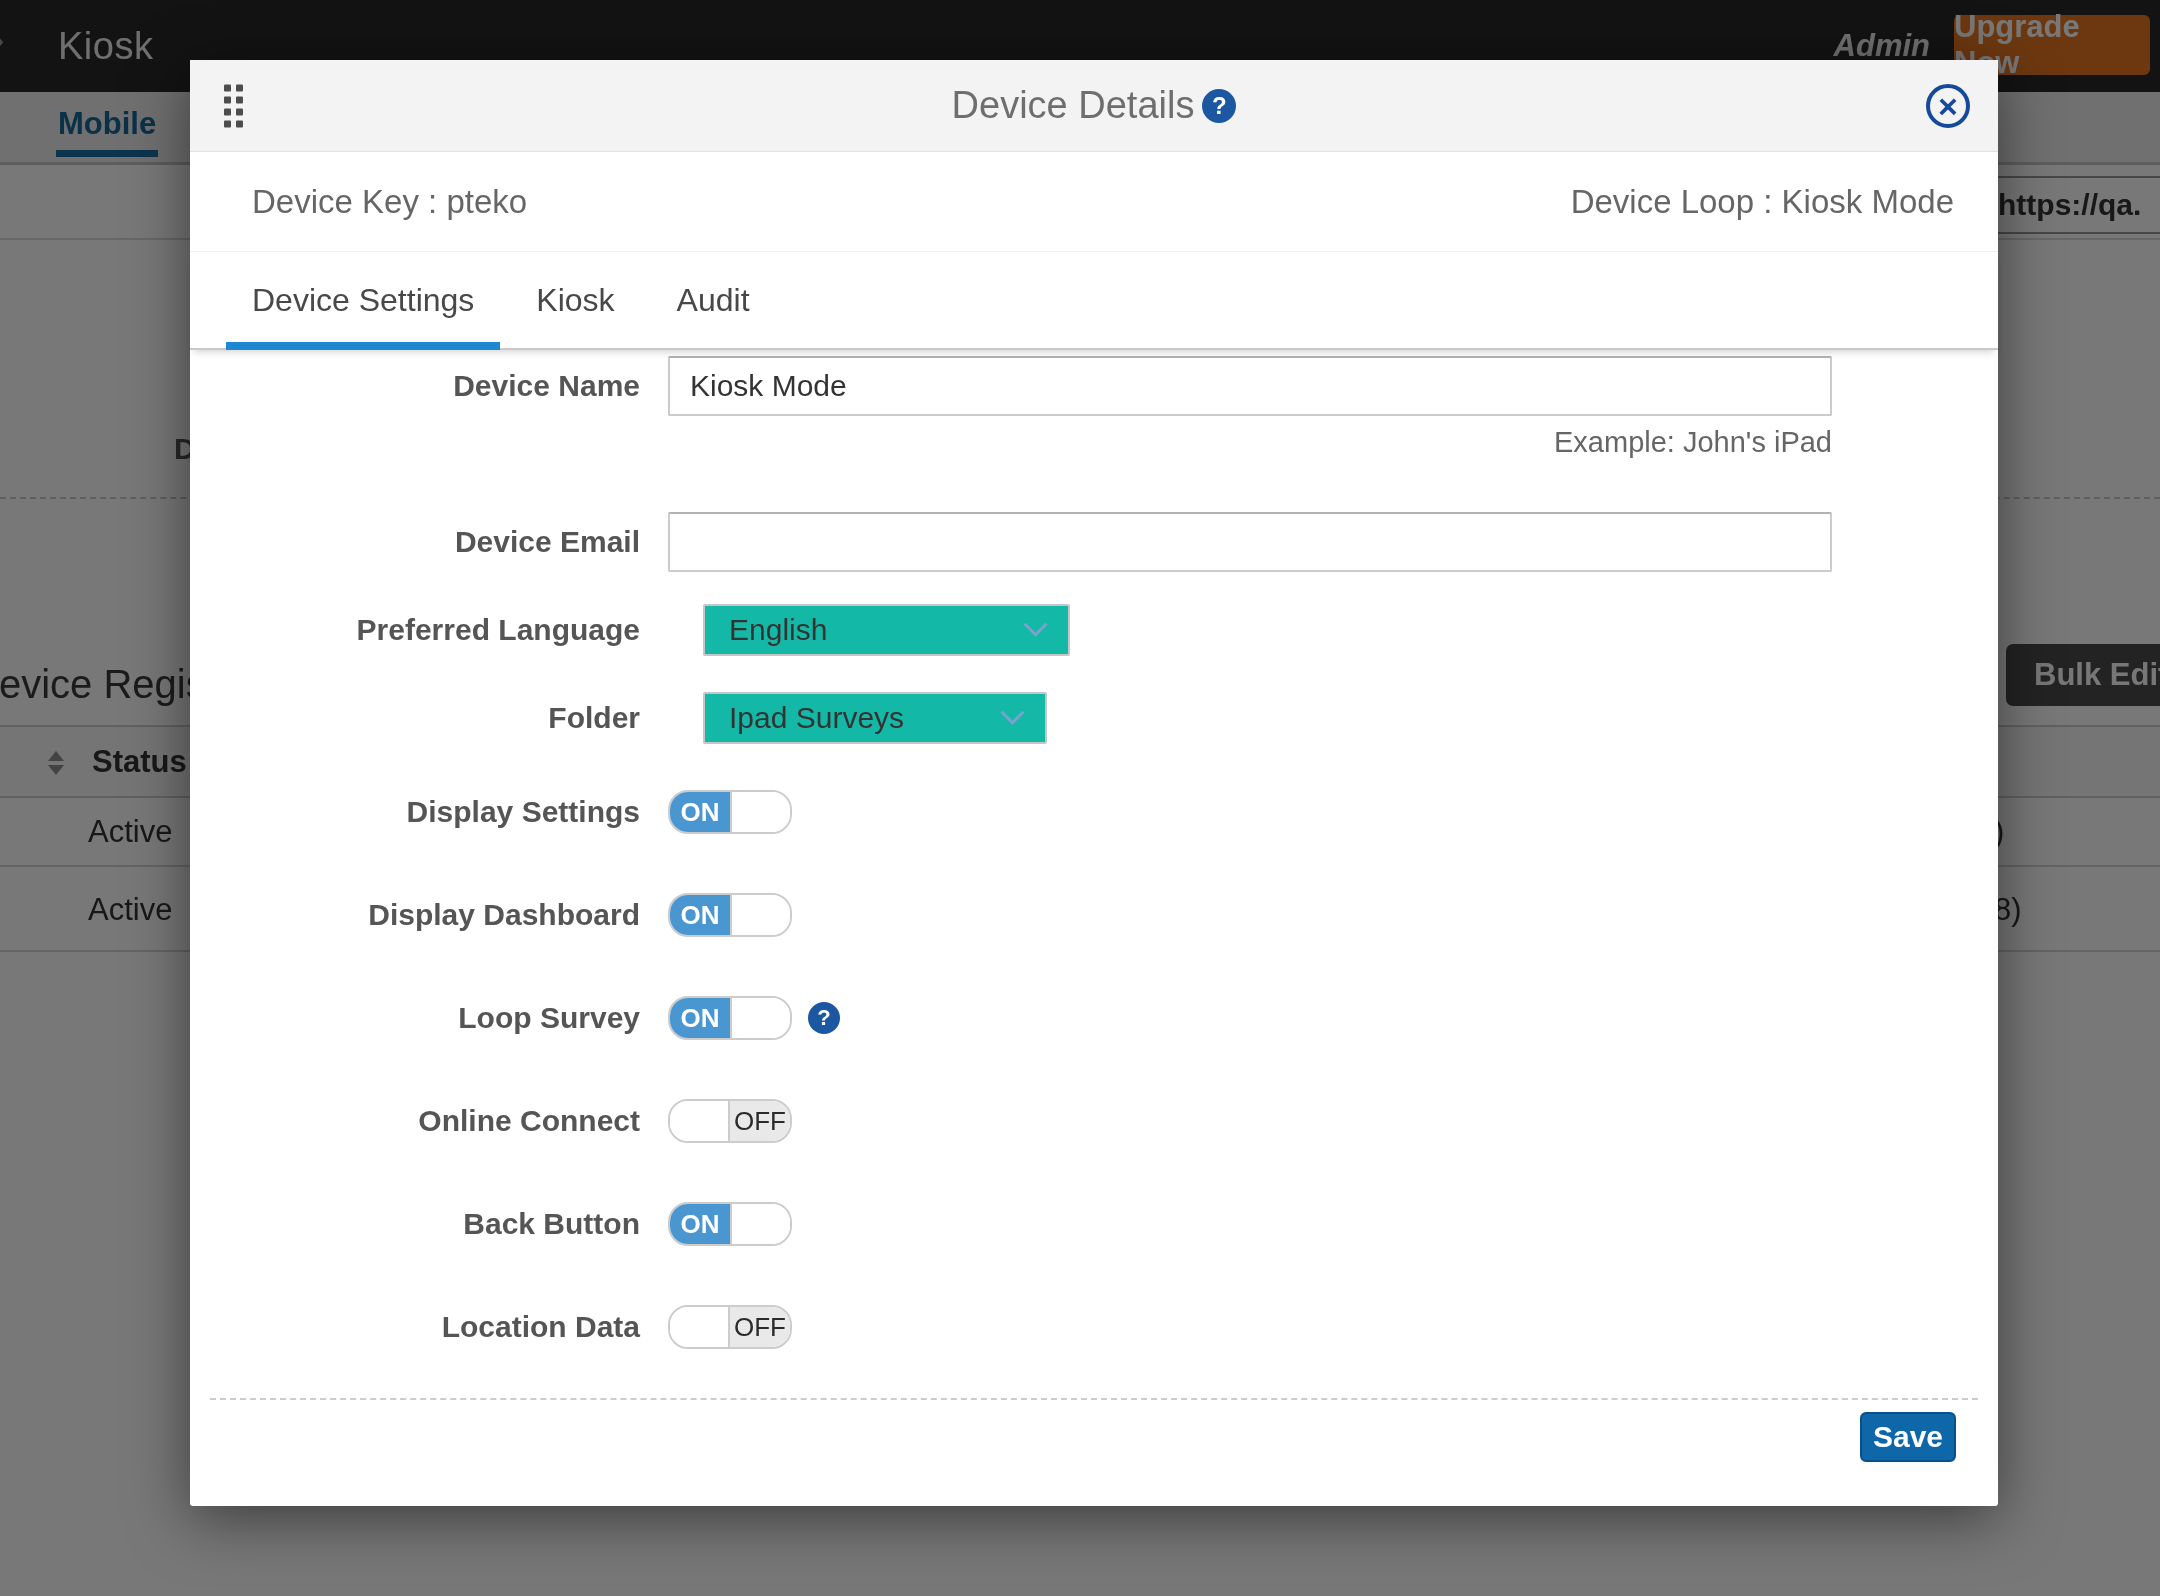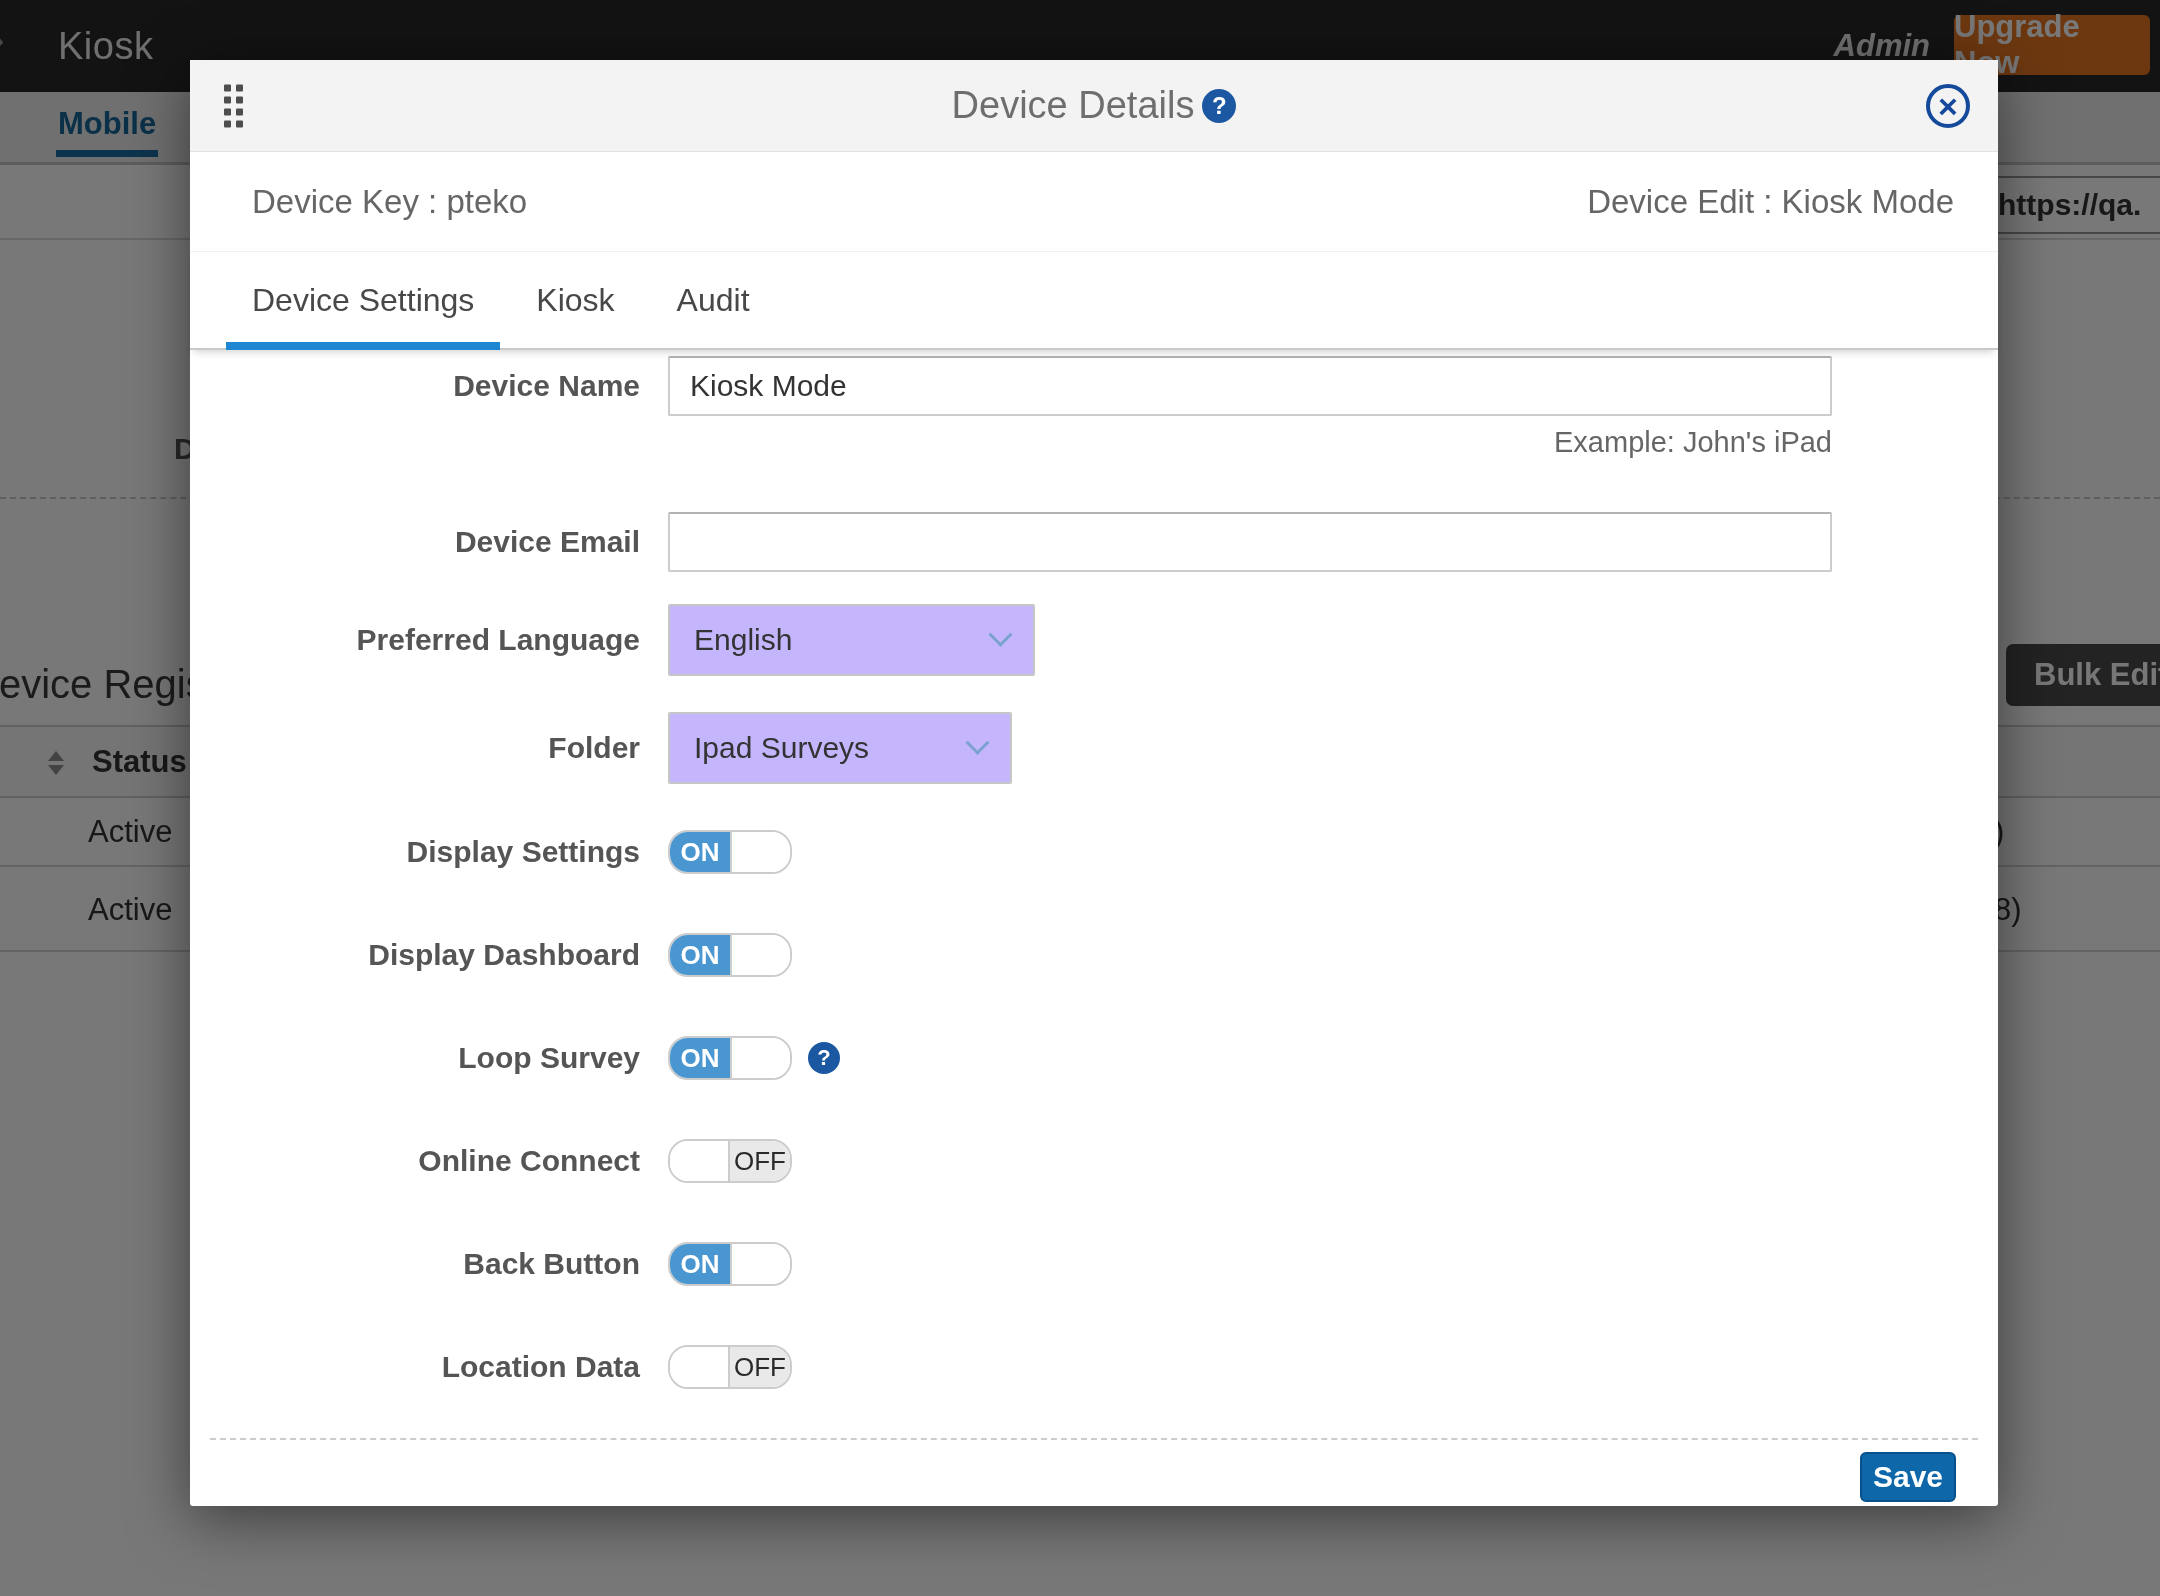--- a/index.html
+++ b/index.html
@@ -47,21 +47,21 @@
   .key-row { height:100px; display:flex; align-items:center; justify-content:space-between; padding:0 44px 0 62px; border-bottom:1px solid #f0f0f0; }
   .key-text, .name-text { font-size:33px; color:#666; }
   .m-tabbar { position:relative; height:98px; display:flex; align-items:center; padding-left:36px; border-bottom:2px solid #c9c9c9; box-shadow:0 6px 8px -4px rgba(0,0,0,0.18); }
   .m-tab { position:relative; height:100%; display:flex; align-items:center; padding:0 26px; font-size:32px; color:#484848; margin-right:10px; cursor:pointer; }
   .m-tab.active::after { content:""; position:absolute; left:0; right:0; bottom:-2px; height:8px; background:#1e87d2; }
   .m-form { padding-top:6px; }
   .frow { display:flex; align-items:center; }
   .flabel { flex:0 0 478px; padding-right:28px; text-align:right; font-size:30px; font-weight:700; color:#555; }
   .txt-input { width:1164px; height:60px; border:2px solid #ccc; border-top-color:#b2b2b2; border-radius:2px; font-family:"Liberation Sans",sans-serif; font-size:30px; color:#333; padding:0 20px; outline:none; background:#fff; }
   .helper-row { width:1642px; text-align:right; font-size:29px; color:#666; padding-top:10px; height:52px; }
-  .select-box { height:72px; border:2px solid #c6c6c6; border-radius:2px; background:#c4b5fd; display:flex; align-items:center; justify-content:space-between; padding:0 24px; font-size:30px; color:#333; cursor:pointer; }
+  .select-box { height:52px; border:2px solid #c6c6c6; border-radius:2px; background:#14b8a6; display:flex; align-items:center; justify-content:space-between; padding:0 24px; font-size:30px; color:#333; cursor:pointer;margin-left:35px; }
   .sel-lang { width:367px; }
   .sel-folder { width:344px; }
   .chev-down { width:17px; height:17px; border-right:3px solid #7ba2cf; border-bottom:3px solid #7ba2cf; transform:rotate(45deg) translate(-4px,-4px); }
   .switch { width:124px; height:44px; border:2px solid #ccc; border-radius:20px; background:#fff; display:flex; overflow:hidden; cursor:pointer; }
   .switch .seg { width:50%; display:flex; align-items:center; justify-content:center; font-size:26px; }
   .switch.on .seg-on { background:#4a96d0; color:#fff; font-weight:700; }
   .switch.on .seg-knob { background:#fff; border-left:2px solid #ccc; }
   .switch.off .seg-knob { background:#fff; border-right:2px solid #ccc; }
   .switch.off .seg-off { background:#e9e9e9; color:#2b2b2b; font-weight:500; }
   .gap59 { margin-top:59px; } .gap46 { margin-top:46px; } .gap44 { margin-top:44px; }
@@ -128,21 +128,21 @@
           <i></i>
           <i></i>
         </span>
       <span class="m-title">Device Details</span>
       <span class="help-badge">?</span>
       <button class="close-btn">×</button>
     </div>
 
     <div class="key-row">
       <span class="key-text">Device Key : pteko</span>
-      <span class="name-text">Device Edit : Kiosk Mode</span>
+      <span class="name-text">Device Loop : Kiosk Mode</span>
     </div>
 
     <div class="m-tabbar">
       <div class="m-tab active">Device Settings</div>
       <div class="m-tab">Kiosk</div>
       <div class="m-tab">Audit</div>
     </div>
 
     <div class="m-form">
 

